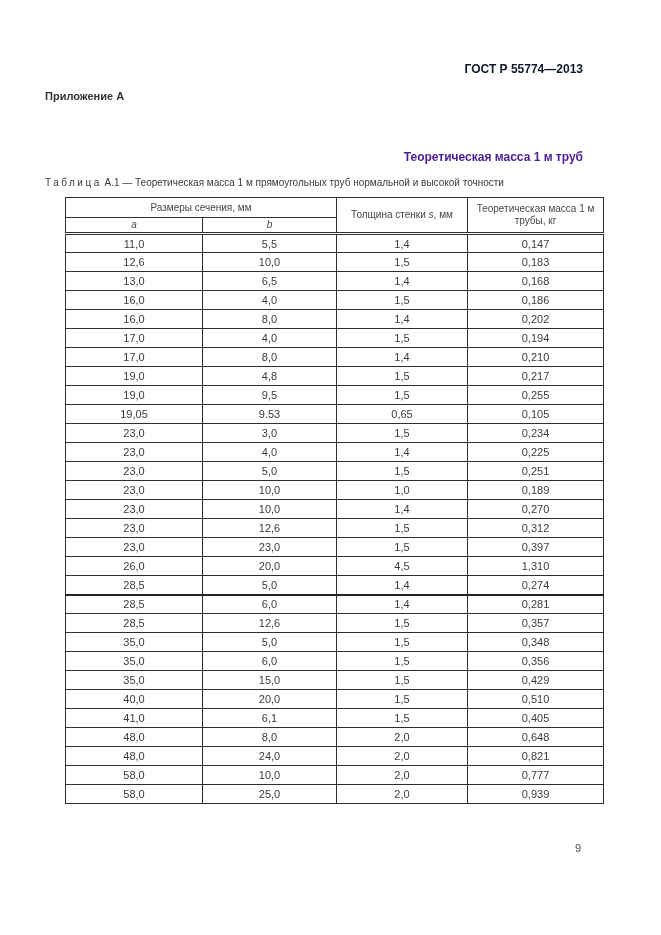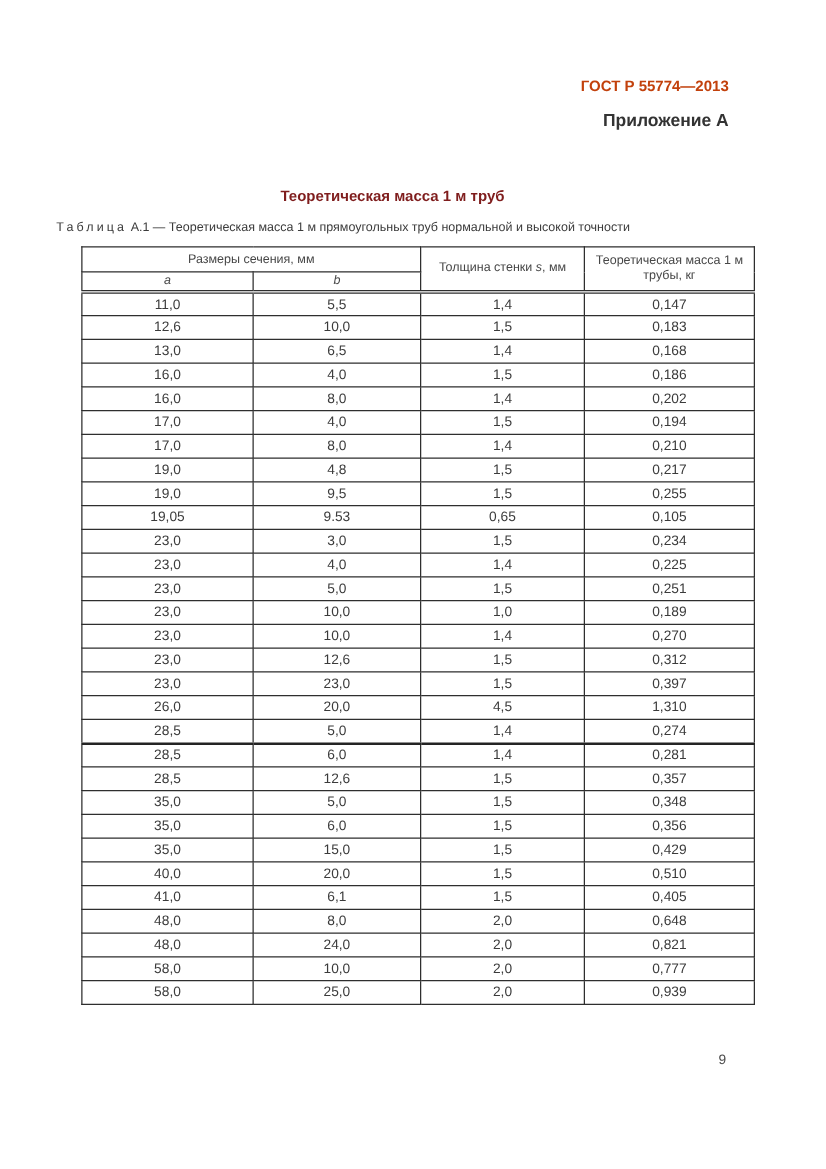--- a/index.html
+++ b/index.html
@@ -7,30 +7,30 @@
   .page {
     position:relative;
     width:661px; height:935px;
     background:#ffffff;
     font-family:"Liberation Sans", sans-serif;
     color:#3b3b3b;
     overflow:hidden;
   }
   .doc-code {
     position:absolute; top:62px; right:78px;
-    font-size:12px; font-weight:bold; color:#c2410c;
+    font-size:12px; font-weight:bold; color:#0f172a;
   }
   .annex {
     position:absolute; top:90px; left:45px; width:538px;
-    text-align:right; font-size:14px; font-weight:bold;
+    text-align:left; font-size:11px; font-weight:bold;
     line-height:13px; color:#333;
   }
   .section-title {
     position:absolute; top:150px; left:45px; width:538px;
-    text-align:center; font-size:12px; font-weight:bold; color:#7f1d1d;
+    text-align:right; font-size:12px; font-weight:bold; color:#4c1d95;
   }
   .table-caption {
     position:absolute; top:177px; left:45px; width:560px;
     font-size:10px; color:#3b3b3b; white-space:nowrap;
   }
   .table-caption .spaced { letter-spacing:2.5px; }
   .mass-table {
     position:absolute; top:197px; left:45px; width:538px;
     border-collapse:collapse; table-layout:fixed;margin-left:20px;
   }

